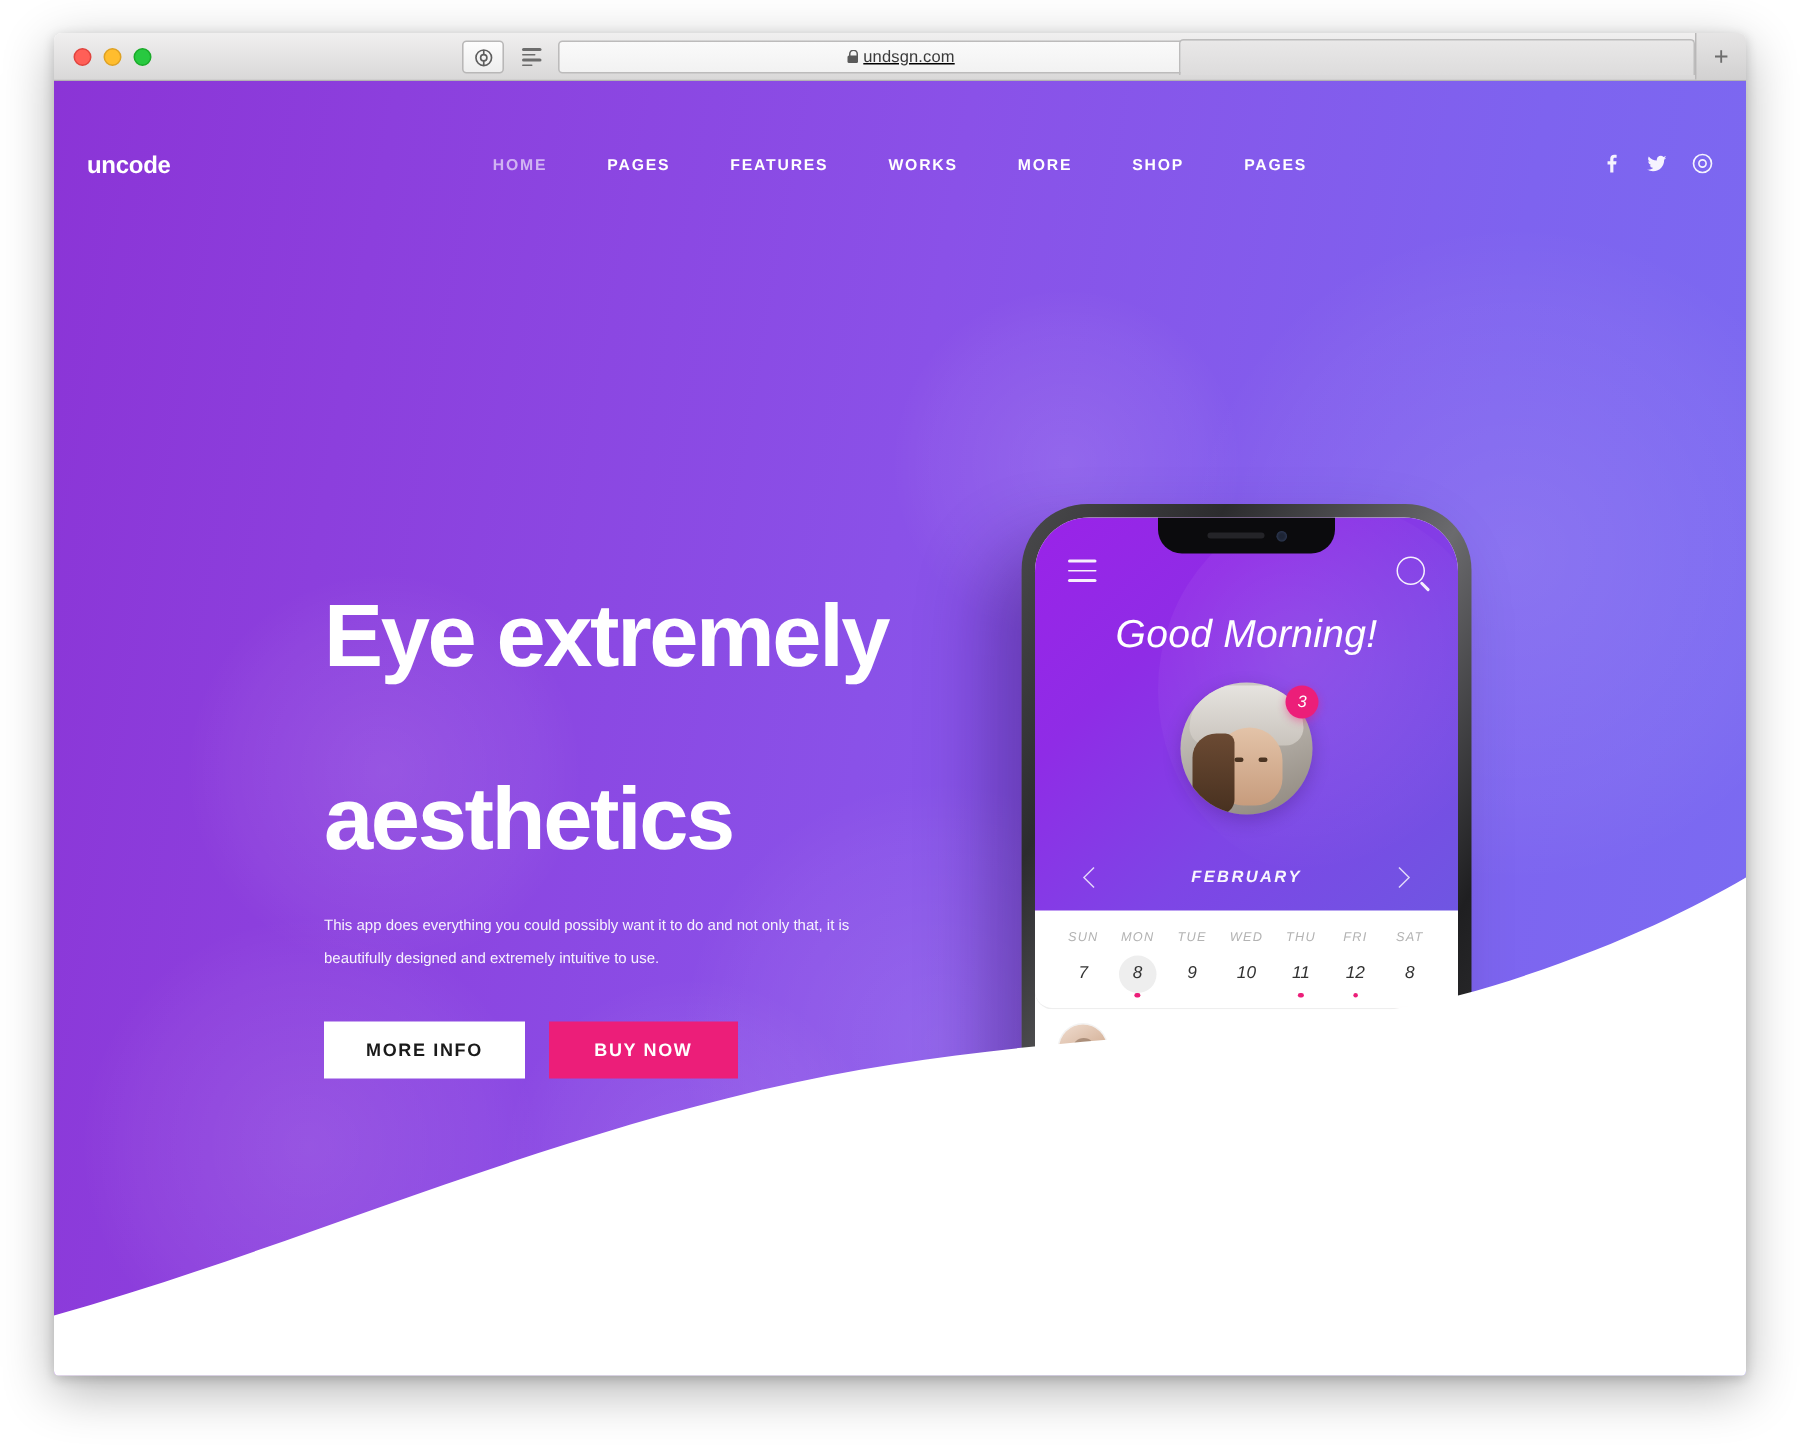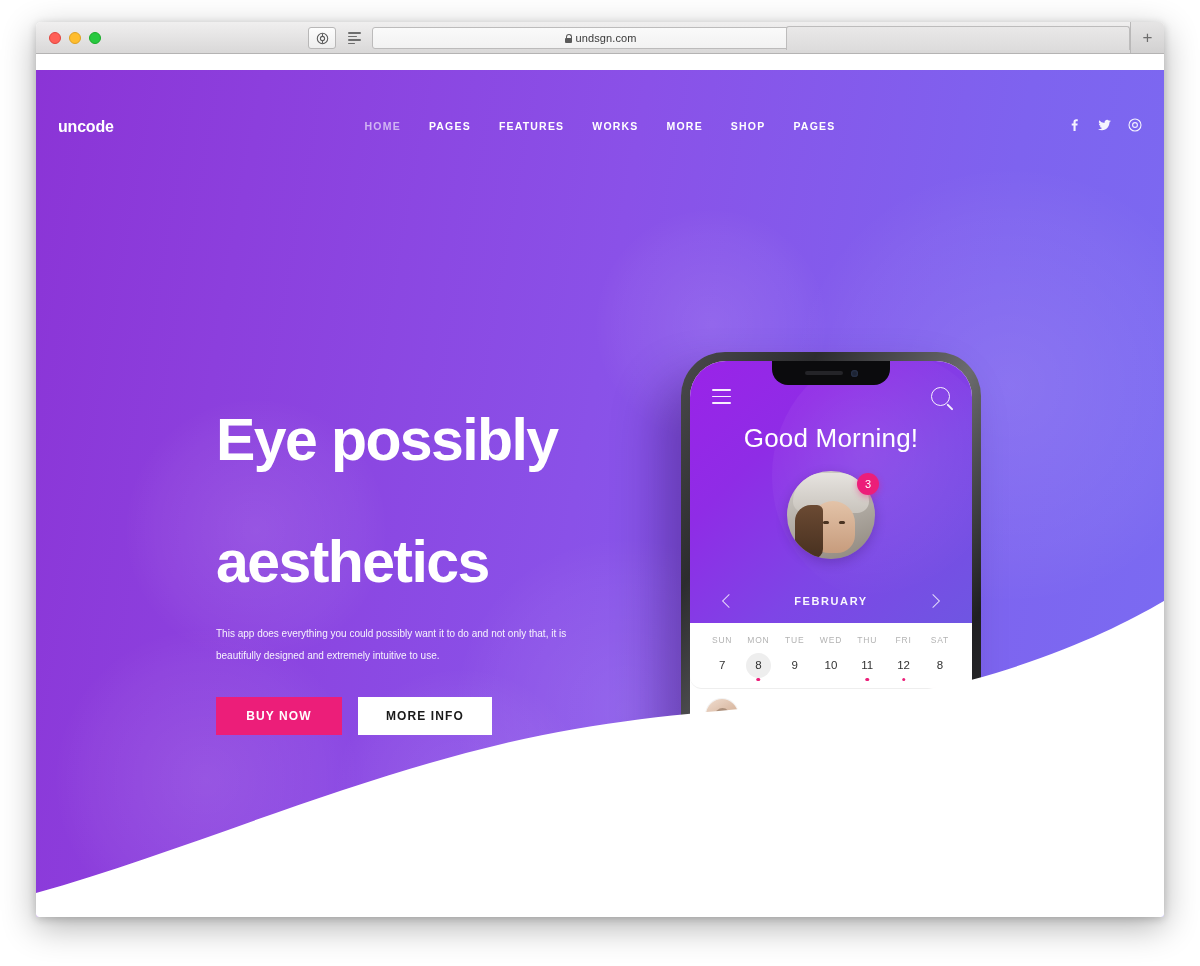--- a/index.html
+++ b/index.html
@@ -29,21 +29,21 @@
     display: flex; align-items: center;
   }
   .traffic { display: flex; gap: 8px; margin-left: 13px; }
   .dot { width: 12px; height: 12px; border-radius: 50%; }
   .dot.red { background: #ff5f57; border: .5px solid #e0443e; }
   .dot.yellow { background: #ffbd2e; border: .5px solid #dea123; }
   .dot.green { background: #28c940; border: .5px solid #1aab29; }
 
   .addr-zone {
     position: absolute; left: 272px; top: 5px;
-    display: flex; align-items: center; gap: 4px;
+    display: flex; align-items: center; gap: 4px; text-decoration: underline;
   }
   .chrome-btn {
     width: 28px; height: 22px;
     background: linear-gradient(#fdfdfd,#eeeeee);
     border: 1px solid #b8b7b7; border-radius: 3px;
     display: flex; align-items: center; justify-content: center;
   }
   .chrome-btn.flat { background: transparent; border: none; }
   .reader-lines { width: 13px; }
   .reader-lines i {
@@ -98,21 +98,20 @@
     border: 1px solid #bdbcbc; border-bottom: none;
     border-radius: 3px 3px 0 0;
   }
 
   
   .viewport {
     position: relative;
     width: 100%; height: 863px;
     background: #ffffff;
     overflow: hidden;
-    margin-top: 16px;
   }
 
   .hero {
     position: absolute; inset: 0;
     background: linear-gradient(100deg, #8b34d6 0%, #8c3fdd 18%, #8a51e8 48%, #7e63ef 78%, #7a6cf2 100%);
   }
   
   .blob {
     position: absolute; border-radius: 50%;
     background: radial-gradient(circle, rgba(255,255,255,0.10) 0%, rgba(255,255,255,0.035) 55%, rgba(255,255,255,0) 72%);
@@ -130,21 +129,21 @@
     position: absolute; left: 0; right: 0; top: 0;
     height: 60px; display: flex; align-items: center; z-index: 30;
   }
   .logo {
     position: absolute; left: 22px; top: 48px;
     color: #ffffff; font-size: 16px; font-weight: 700;
     letter-spacing: -0.2px;
   }
   .mainnav {
     position: absolute; left: 0; right: 0; top: 50px;
-    display: flex; justify-content: center; gap: 0;
+    display: flex; justify-content: center; gap: 12px;
   }
   .navlink {
     color: #ffffff; font-size: 10.5px; font-weight: 700;
     letter-spacing: 1.2px; padding: 0 14px; text-decoration: none;
     white-space: nowrap;
   }
   .navlink.active { color: rgba(255,255,255,0.60); }
   .socials {
     position: absolute; right: 22px; top: 48px;
     display: flex; align-items: center; gap: 16px;
@@ -182,20 +181,21 @@
 
   
   .phone-wrap { position: absolute; left: 645px; top: 282px; z-index: 22; }
   .phone {
     position: relative;
     width: 300px; height: 560px;
     border-radius: 44px;
     background: linear-gradient(120deg,#4a4a4c 0%,#2c2c2e 22%,#6b6b6e 48%,#1f1f21 72%,#3b3b3d 100%);
     padding: 9px;
     box-shadow: -22px 26px 46px rgba(40,10,80,0.34);
+    font-style: italic;
   }
   .phone-inner {
     position: relative; width: 100%; height: 100%;
     border-radius: 36px; overflow: hidden;
     background: #ffffff;
   }
   .notch {
     position: absolute; left: 50%; transform: translateX(-50%); top: 0;
     width: 118px; height: 24px; background: #0b0b0d;
     border-radius: 0 0 16px 16px; z-index: 6;
@@ -418,28 +418,28 @@
           <svg width="14" height="14" viewBox="0 0 14 14" aria-hidden="true">
             <circle cx="7" cy="7" r="6" fill="none" stroke="currentColor" stroke-width="1.1"></circle>
             <circle cx="7" cy="7" r="2.4" fill="none" stroke="currentColor" stroke-width="1.1"></circle>
           </svg>
         </span>
       </div>
     </div>
 
     <div class="hero-copy">
       <h1 class="headline">
-        <span>Eye possibly</span><br>
+        <span>Eye extremely</span><br>
         <br>
         <span>aesthetics</span>
       </h1>
       <p class="subline">This app does everything you could possibly want it to do and not only that, it is beautifully designed and extremely intuitive to use.</p>
       <div class="cta-row">
+        <button class="btn info">MORE INFO</button>
         <button class="btn buy">BUY NOW</button>
-        <button class="btn info">MORE INFO</button>
       </div>
     </div>
 
     <div class="phone-wrap">
       <div class="phone">
         <div class="phone-inner">
 
           <div class="notch">
             <span class="speaker"></span>
             <span class="cam"></span>

